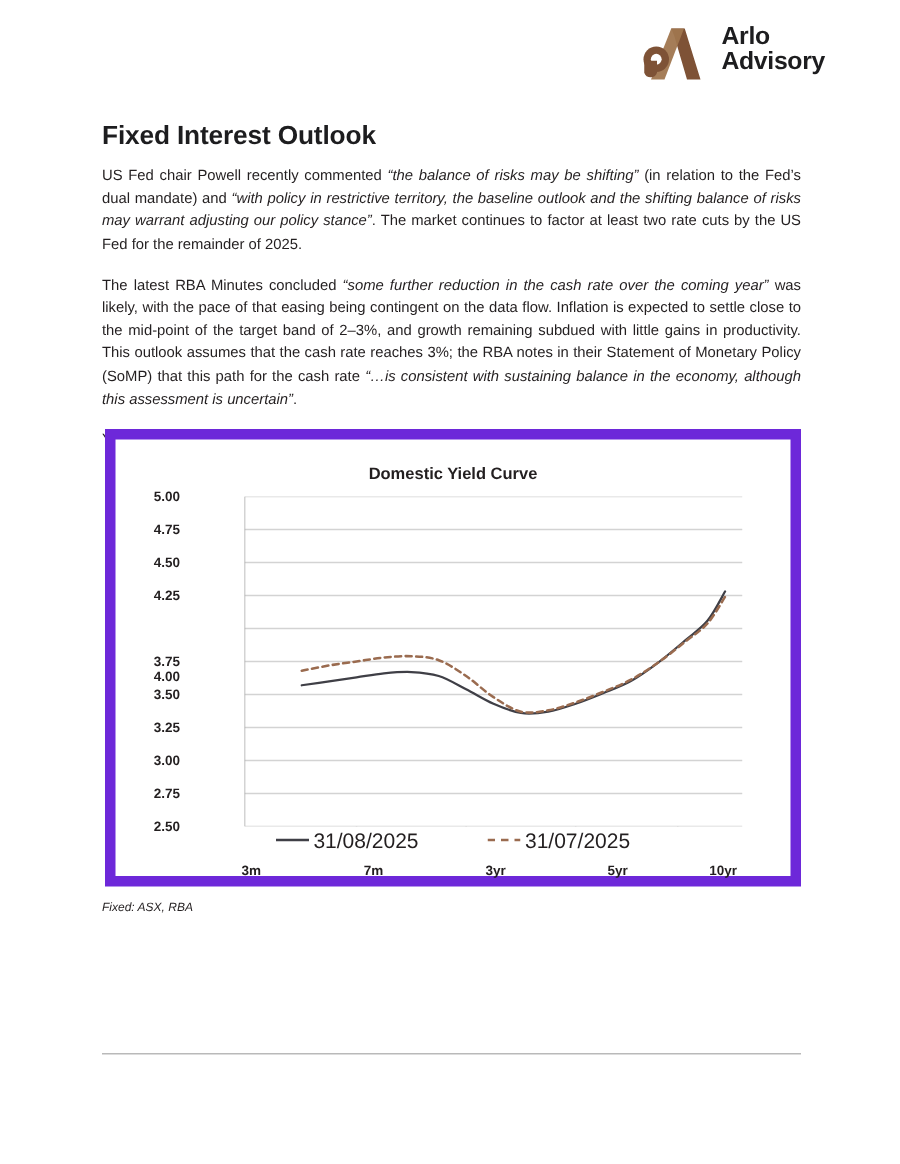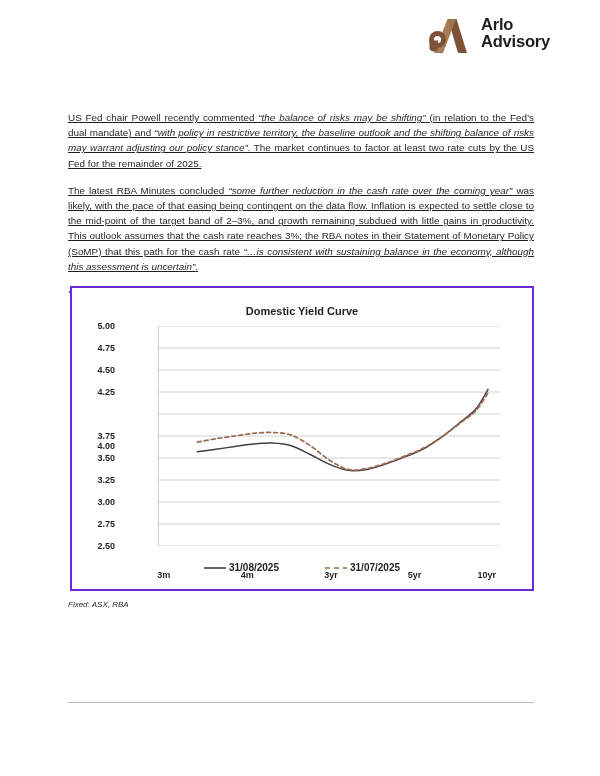--- a/index.html
+++ b/index.html
@@ -60,38 +60,37 @@
     left: 68px;
     top: 110px;
     width: 466px;
   }
   p.para {
     margin: 0 0 12px 0;
     font-size: 9.9px;
     line-height: 15.2px;
     color: #231f20;
     text-align: justify;
-    text-decoration: underline;
   }
   p.lead {
     margin: 0 0 0 0;
     font-size: 9.9px;
     line-height: 15.2px;
     color: #231f20;
   }
   .it { font-style: italic; }
 
   
   .chart-box {
     position: absolute;
     left: 70px;
     top: 286px;
     width: 464px;
     height: 305px;
-    border: 2px solid #6d28d9;
+    border: 7px solid #6d28d9;
     background: #ffffff;
     box-sizing: border-box;
   }
   .chart-title {
     position: absolute;
     top: 17px;
     left: 0;
     width: 100%;
     text-align: center;
     font-size: 11px;
@@ -134,22 +133,22 @@
     width: 100%;
     display: flex;
     justify-content: center;
     gap: 46px;
     align-items: center;
   }
   .legend-item {
     display: flex;
     align-items: center;
     gap: 3px;
-    font-size: 10px;
-    font-weight: bold;
+    font-size: 14px;
+    font-weight: normal;
     color: #231f20;
   }
   .swatch { width: 22px; height: 10px; flex: none; }
 
   .source {
     position: absolute;
     left: 68px;
     top: 600px;
     font-size: 8px;
     font-style: italic;
@@ -191,20 +190,21 @@
       <circle cx="10.5" cy="23.5" r="8.5" fill="#7e5236"></circle>
       <circle cx="10.5" cy="23.5" r="3.6" fill="#ffffff"></circle>
       <path d="M2.5 24.5 L2.5 32.5 A4.5 4.5 0 0 0 11 32.5 L11 24.5 Z" fill="#7e5236"></path>
     </svg>
     <div class="logo-words">
       <span>Arlo</span>
       <span>Advisory</span>
     </div>
   </div>
 
+  <div class="title">Fixed Interest Outlook</div>
 
   <div class="content">
     <p class="para"><span>US Fed chair Powell recently commented </span><span class="it">“the balance of risks may be shifting”</span><span> (in relation to the Fed’s dual mandate) and </span><span class="it">“with policy in restrictive territory, the baseline outlook and the shifting balance of risks may warrant adjusting our policy stance”</span><span>. The market continues to factor at least two rate cuts by the US Fed for the remainder of 2025.</span></p>
     <p class="para"><span>The latest RBA Minutes concluded </span><span class="it">“some further reduction in the cash rate over the coming year”</span><span> was likely, with the pace of that easing being contingent on the data flow. Inflation is expected to settle close to the mid-point of the target band of 2–3%, and growth remaining subdued with little gains in productivity. This outlook assumes that the cash rate reaches 3%; the RBA notes in their Statement of Monetary Policy (SoMP) that this path for the cash rate </span><span class="it">“…is consistent with sustaining balance in the economy, although this assessment is uncertain”</span><span>.</span></p>
     <p class="lead">Yields remained flat at the longer–end of the curve this month:</p>
   </div>
 
   <div class="chart-box">
     <div class="chart-title">Domestic Yield Curve</div>
 
@@ -234,21 +234,21 @@
         <div class="ylab" style="top: 20%;">4.50</div>
         <div class="ylab" style="top: 30%;">4.25</div>
         <div class="ylab" style="top: 40%; margin-top: 32px;">4.00</div>
         <div class="ylab" style="top: 50%;">3.75</div>
         <div class="ylab" style="top: 60%;">3.50</div>
         <div class="ylab" style="top: 70%;">3.25</div>
         <div class="ylab" style="top: 80%;">3.00</div>
         <div class="ylab" style="top: 90%;">2.75</div>
         <div class="ylab" style="top: 100%;">2.50</div>
         <div class="xlab" style="left: 11.5%;">3m</div>
-        <div class="xlab" style="left: 33.5%;">4m</div>
+        <div class="xlab" style="left: 33.5%;">7m</div>
         <div class="xlab" style="left: 55.5%;">3yr</div>
         <div class="xlab" style="left: 77.5%;">5yr</div>
         <div class="xlab" style="left: 96.5%;">10yr</div>
       </div>
 
     <div class="legend">
       <div class="legend-item">
         <svg class="swatch" viewBox="0 0 22 10">
           <line x1="0" y1="5" x2="22" y2="5" stroke="#3f3f46" stroke-width="1.6"></line>
         </svg>

